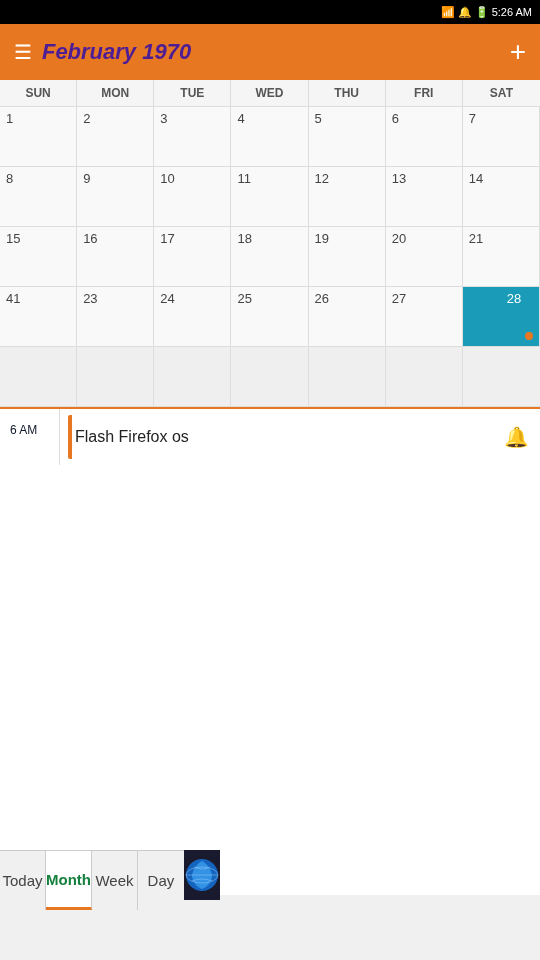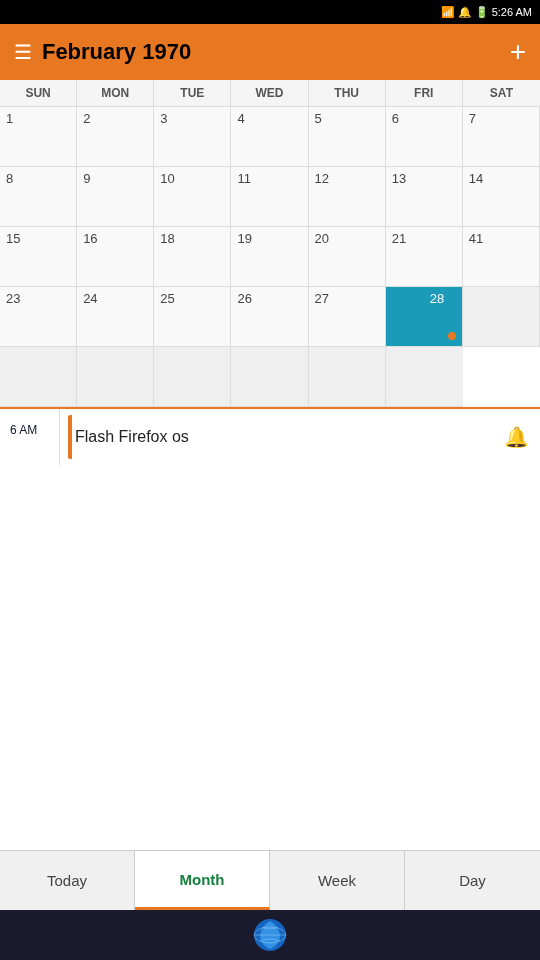--- a/index.html
+++ b/index.html
@@ -46,23 +46,24 @@
     .header-left {
       display: flex;
       align-items: center;
       gap: 10px;
     }
     .hamburger-icon {
       color: #fff;
       font-size: 20px;
     }
     .header-title {
-      color: #000000;
+      color: #4c1d95;
       font-size: 22px;
       font-weight: bold;
+      font-style: italic;
     }
     .add-icon {
       color: #fff;
       font-size: 28px;
       font-weight: 300;
     }
 
     
     .weekday-header {
       display: grid;
@@ -170,21 +171,21 @@
     }
 
     
     .bottom-nav {
       position: absolute;
       bottom: 0;
       left: 0;
       width: 540px;
       height: 110px;
       display: flex;
-      flex-direction: column;
+      flex-direction: row;
     }
     .nav-tabs {
       display: grid;
       grid-template-columns: repeat(4, 1fr);
       height: 60px;
       background: #f0f0f0;
       border-top: 1px solid #ccc;
     }
     .nav-tab {
       display: flex;
@@ -255,20 +256,21 @@
     <div class="calendar-day"><span class="day-number">7</span></div>
     <div class="calendar-day"><span class="day-number">8</span></div>
     <div class="calendar-day"><span class="day-number">9</span></div>
     <div class="calendar-day"><span class="day-number">10</span></div>
     <div class="calendar-day"><span class="day-number">11</span></div>
     <div class="calendar-day"><span class="day-number">12</span></div>
     <div class="calendar-day"><span class="day-number">13</span></div>
     <div class="calendar-day"><span class="day-number">14</span></div>
     <div class="calendar-day"><span class="day-number">15</span></div>
     <div class="calendar-day"><span class="day-number">16</span></div>
+    <div class="calendar-day"><span class="day-number">17</span></div>
     <div class="calendar-day"><span class="day-number">18</span></div>
     <div class="calendar-day"><span class="day-number">19</span></div>
     <div class="calendar-day"><span class="day-number">20</span></div>
     <div class="calendar-day"><span class="day-number">21</span></div>
     <div class="calendar-day"><span class="day-number">41</span></div>
     <div class="calendar-day"><span class="day-number">23</span></div>
     <div class="calendar-day"><span class="day-number">24</span></div>
     <div class="calendar-day"><span class="day-number">25</span></div>
     <div class="calendar-day"><span class="day-number">26</span></div>
     <div class="calendar-day"><span class="day-number">27</span></div>

